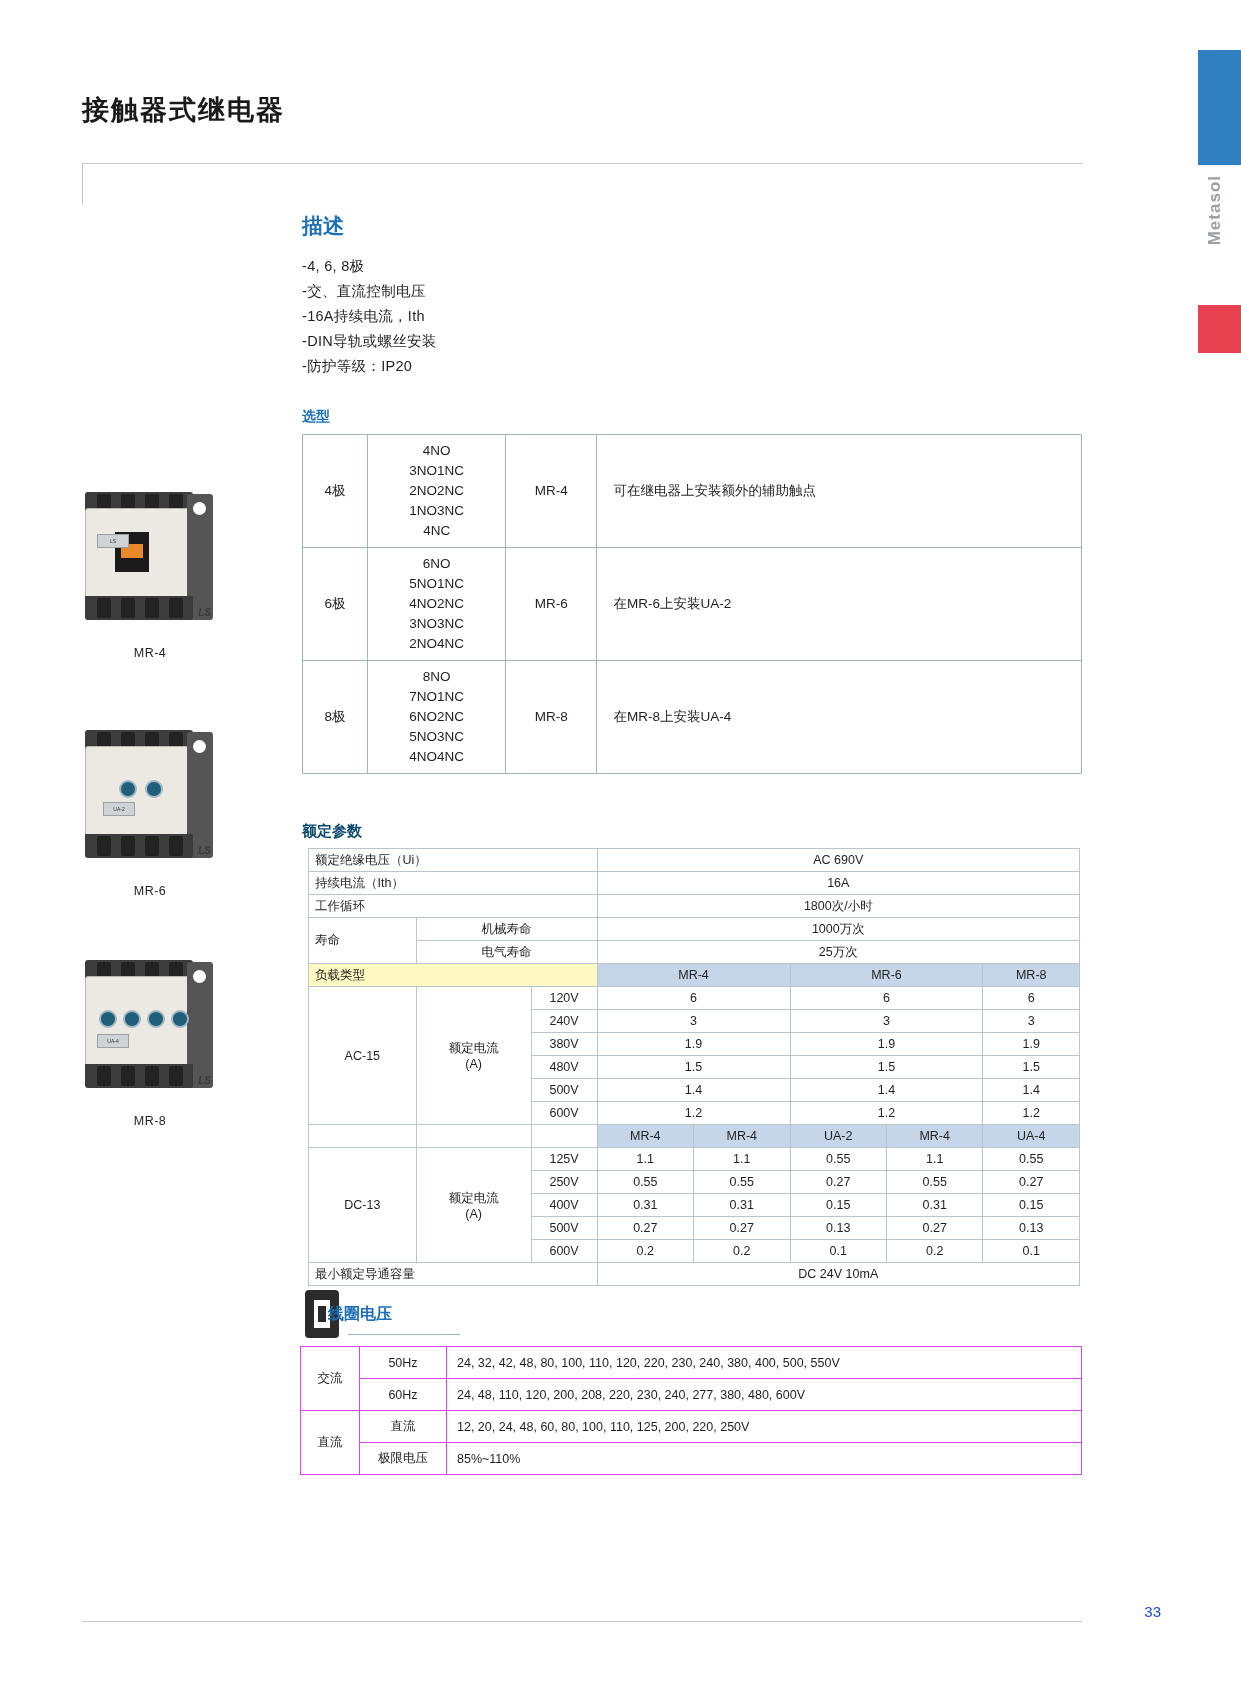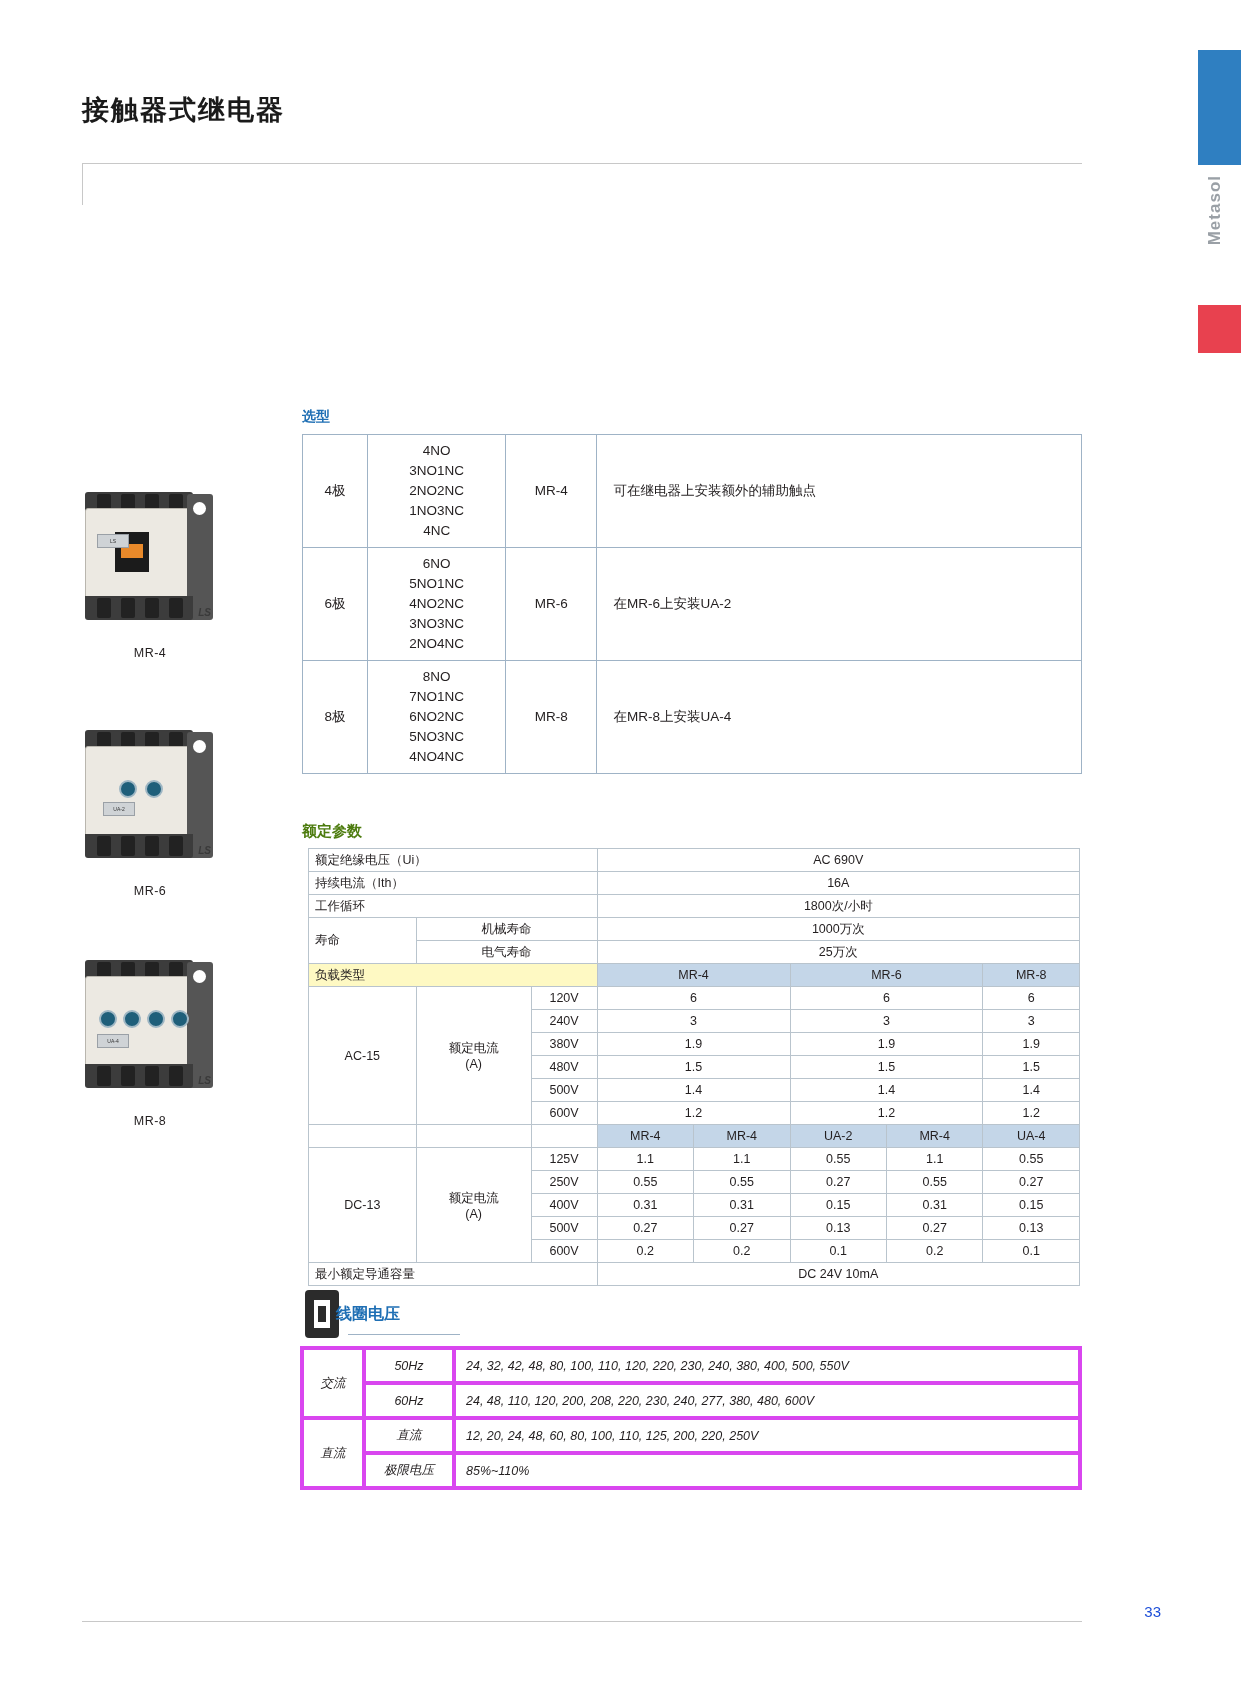--- a/index.html
+++ b/index.html
@@ -52,41 +52,41 @@
 
   
   table{border-collapse:collapse;}
   .tbl-sel{position:absolute;left:302px;top:434px;width:780px;font-size:13.5px;}
   .tbl-sel th{background:#c4d6e8;border:1px solid #9fb3c6;font-weight:normal;height:52px;font-size:15px;color:#1a1a1a;}
   .tbl-sel td{border:1px solid #9fb3c6;text-align:center;padding:6px 4px;line-height:20px;}
   .tbl-sel td.remark{text-align:left;padding-left:16px;line-height:24px;}
   .col1{width:172px;}.col2{width:178px;}.col3{width:168px;}.col4{width:262px;}
 
   
-  .sec-rated-h{position:absolute;left:302px;top:822px;font-size:15px;color:#4d7c0f;font-weight:bold;}
+  .sec-rated-h{position:absolute;left:302px;top:822px;font-size:15px;color:#0c4a6e;font-weight:bold;}
   .tbl-rated{position:absolute;left:308px;top:848px;width:772px;font-size:12.5px;}
   .tbl-rated td{border:1px solid #b9c4cd;height:20px;padding:1px 6px;}
   .tbl-rated td.c{text-align:center;}
   .tbl-rated td.l{text-align:left;}
   .tbl-rated tr.hdr td{background:#c4d6e8;text-align:center;}
   .w-lab{width:110px;}
   .w-sub{width:120px;}
   .w-v{width:58px;}
   .w-d{width:96px;}
 
   
   .coil-ico{position:absolute;left:305px;top:1290px;width:34px;height:48px;}
   .coil-ico .o{position:absolute;left:0;top:0;width:34px;height:48px;background:#2b2b2b;border-radius:4px;}
   .coil-ico .i{position:absolute;left:9px;top:10px;width:16px;height:28px;background:#ffffff;}
   .coil-ico .b{position:absolute;left:13px;top:16px;width:8px;height:16px;background:#2b2b2b;}
-  .sec-coil-h{position:absolute;left:336px;top:1304px;font-size:16px;color:#1f6fb4;font-weight:bold;}
+  .sec-coil-h{position:absolute;left:328px;top:1304px;font-size:16px;color:#1f6fb4;font-weight:bold;}
   .coil-rule{position:absolute;left:348px;top:1334px;width:112px;height:1px;background:#9fb3c6;}
 
   .tbl-coil{position:absolute;left:300px;top:1346px;width:782px;font-size:12.5px;}
-  .tbl-coil td{border:4px solid #d946ef;height:27px;padding:2px 10px;font-style:italic;}
+  .tbl-coil td{border:1px solid #d946ef;height:27px;padding:2px 10px;}
   .tbl-coil td.c{text-align:center;}
   .w-c1{width:38px;}.w-c2{width:66px;}
 
   .notes{position:absolute;left:300px;top:1468px;font-size:11px;color:#d2232a;line-height:17px;}
   .pageno{position:absolute;right:80px;bottom:64px;font-size:15px;color:#1d4ed8;}
   .foot-rule{position:absolute;left:82px;bottom:62px;width:1000px;height:1px;background:#c8c8c8;}
 </style>
 </head>
 <body>
 
@@ -165,20 +165,30 @@
       <div class="ls-logo">LS</div>
       <div class="c-bot"></div>
       <div class="c-term2" style="left:22px;"></div>
       <div class="c-term2" style="left:46px;"></div>
       <div class="c-term2" style="left:70px;"></div>
       <div class="c-term2" style="left:94px;"></div>
     </div>
     <div class="cap">MR-8</div>
   </div>
 
+  <div class="sec-desc">
+    <div class="h h-blue">描述</div>
+    <ul>
+      <li>-4, 6, 8极</li>
+      <li>-交、直流控制电压</li>
+      <li>-16A持续电流，Ith</li>
+      <li>-DIN导轨或螺丝安装</li>
+      <li>-防护等级：IP20</li>
+    </ul>
+  </div>
 
   <div class="sec-sel-h">选型</div>
   <table class="tbl-sel">
     <tbody>
     <tr>
       <td>4极</td>
       <td style="white-space:pre-line;">4NO
 3NO1NC
 2NO2NC
 1NO3NC

